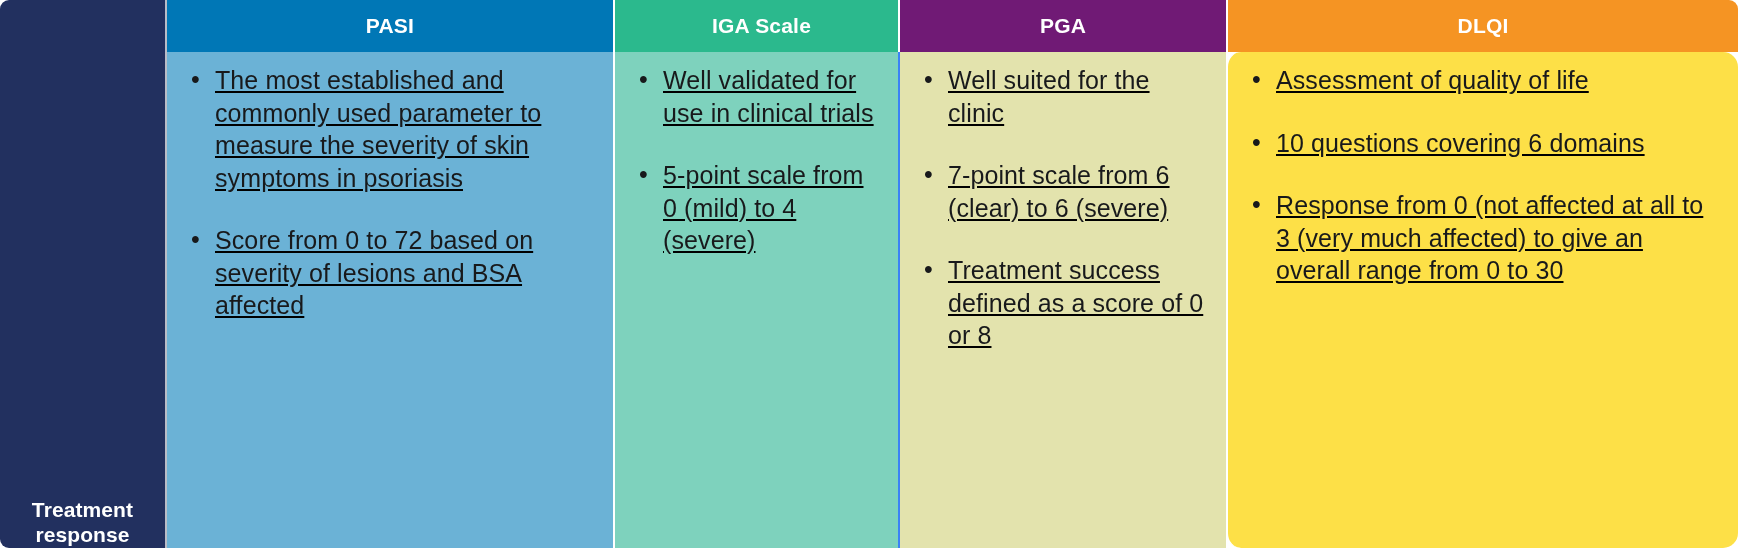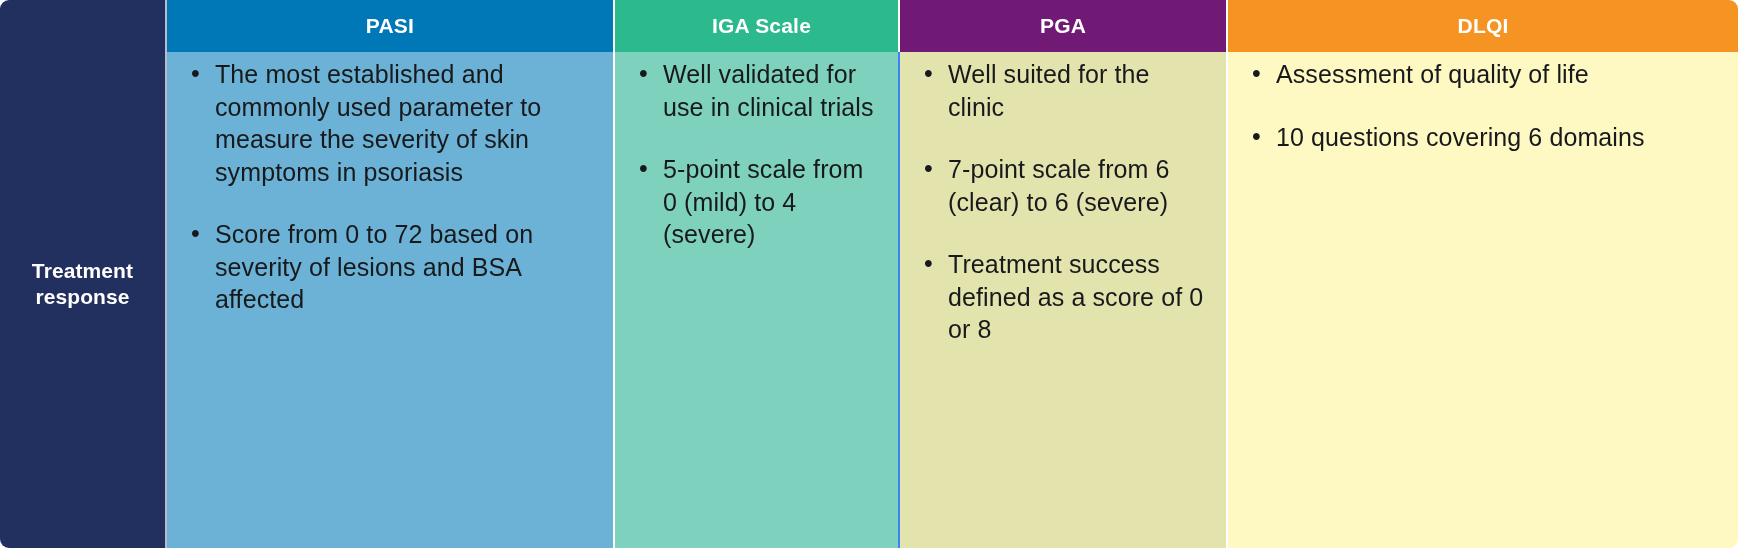--- a/index.html
+++ b/index.html
@@ -27,21 +27,21 @@
     height: 548px;
   }
 
   
   .label-cell {
     grid-column: 1;
     grid-row: 1 / span 2;
     background: #22305f;
     color: #ffffff;
     display: flex;
-    align-items: center;
+    align-items: flex-end;
     justify-content: center;
     padding-top: 19px;
     box-sizing: border-box;
     border-top-left-radius: 9px;
     border-bottom-left-radius: 9px;
     border-right: 2px solid #b9bcc6;
   }
   .label-text {
     font-size: 21px;
     font-weight: bold;
@@ -66,28 +66,29 @@
   .hdr-pasi  { grid-column: 2; background: #0077b6; }
   .hdr-iga   { grid-column: 3; background: #2bb98d; border-left: 2px solid #ffffff; padding-left: 10px; }
   .hdr-pga   { grid-column: 4; background: #701a75; border-left: 2px solid #ffffff; }
   .hdr-dlqi  { grid-column: 5; background: #f59423; border-left: 2px solid #ffffff;
                border-top-right-radius: 9px; }
 
   
   .body-cell {
     grid-row: 2;
     box-sizing: border-box;
-    padding: 6px 16px 10px 22px;
+    padding: 12px 16px 10px 22px;
     overflow: hidden;
+    text-decoration: underline;
   }
   .bd-pasi  { grid-column: 2; background: #6bb2d6; }
   .bd-iga   { grid-column: 3; background: #7ed2bd; border-left: 2px solid #ffffff; }
   .bd-pga   { grid-column: 4; background: #e3e3ad; border-left: 2px solid #3b82f6; }
-  .bd-dlqi  { grid-column: 5; background: #fef9c3; border-left: 2px solid #ffffff;
-              border-bottom-right-radius: 9px; }
+  .bd-dlqi  { grid-column: 5; background: #fde047; border-left: 2px solid #ffffff;
+              border-bottom-right-radius: 9px; border-radius: 15px; }
 
   ul.bullets {
     list-style: none;
     margin: 0;
     padding: 0;
     color: #18191b;
   }
   ul.bullets li {
     position: relative;
     padding-left: 26px;
@@ -150,17 +151,18 @@
         <li>Well suited for the clinic</li>
         <li>7-point scale from 6 (clear) to 6 (severe)</li>
         <li>Treatment success defined as a score of 0 or 8</li>
       </ul>
     </div>
 
     <div class="body-cell bd-dlqi">
       <ul class="bullets">
         <li>Assessment of quality of life</li>
         <li>10 questions covering 6 domains</li>
+        <li>Response from 0 (not affected at all to 3 (very much affected) to give an overall range from 0 to 30</li>
       </ul>
     </div>
 
   </div>
 </div>
 
 </body></html>

